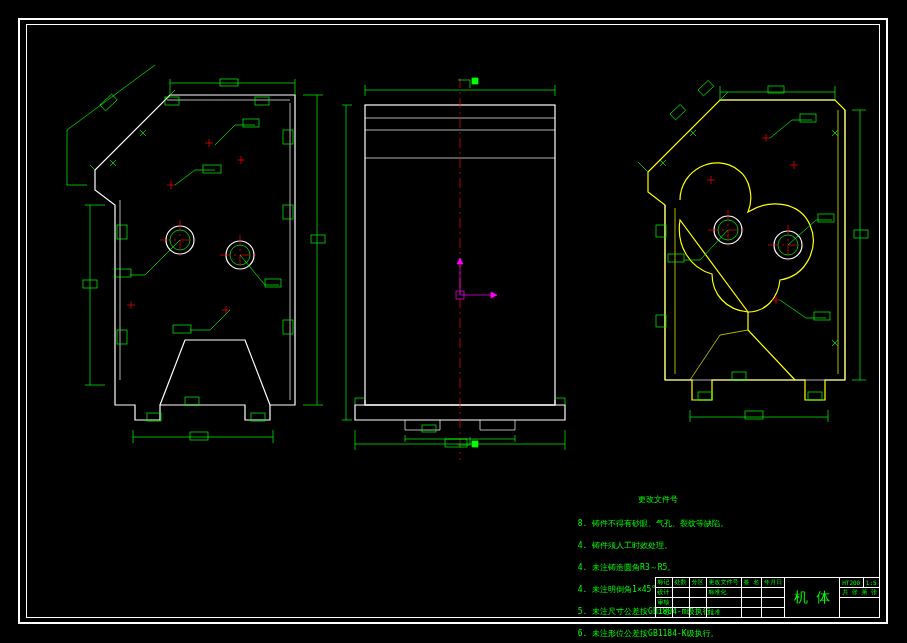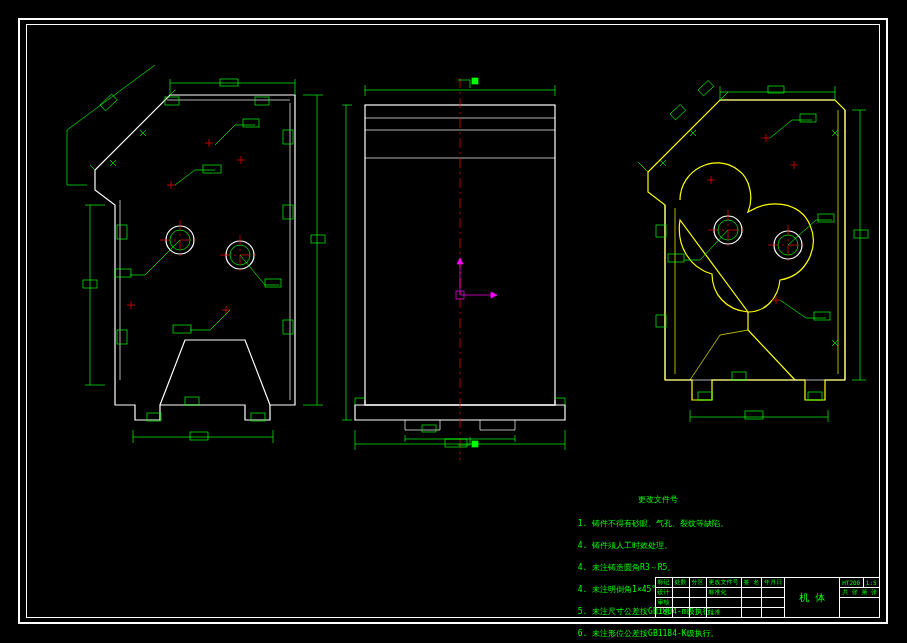--- a/index.html
+++ b/index.html
@@ -257,39 +257,39 @@
       <path d="M 40 80 l 6 6 m -6 0 l 6 -6"></path>
       <path d="M 70 50 l 6 6 m -6 0 l 6 -6"></path>
       <path d="M 212 50 l 6 6 m -6 0 l 6 -6"></path>
       <path d="M 212 260 l 6 6 m -6 0 l 6 -6"></path>
     </g>
   </g>
 </svg>
 
 <div class="notes">
   <span class="title">更改文件号</span>
-  <span>1. 铸件不得有砂眼、气孔、裂纹等缺陷。</span><br>
+  <span>8. 铸件不得有砂眼、气孔、裂纹等缺陷。</span><br>
   <span>4. 铸件须人工时效处理。</span><br>
   <span>4. 未注铸造圆角R3～R5。</span><br>
   <span>4. 未注明倒角1×45°。</span><br>
   <span>5. 未注尺寸公差按GB1804-m级执行。</span><br>
   <span>6. 未注形位公差按GB1184-K级执行。</span>
 </div>
 
 <div class="tb">
   <table>
     <tbody>
         <tr>
       <td>标记</td>
       <td>处数</td>
       <td>分区</td>
       <td>更改文件号</td>
       <td>签 名</td>
       <td>年月日</td>
-      <td rowspan="4" style="width:50px;text-align:center;font-size:10px">机 体</td>
+      <td rowspan="4" style="width:50px;text-align:center;font-size:14px">机 体</td>
       <td>HT200</td>
       <td>1:5</td>
     </tr>
     <tr>
       <td>设计</td>
       <td></td>
       <td></td>
       <td>标准化</td>
       <td></td>
       <td></td>

